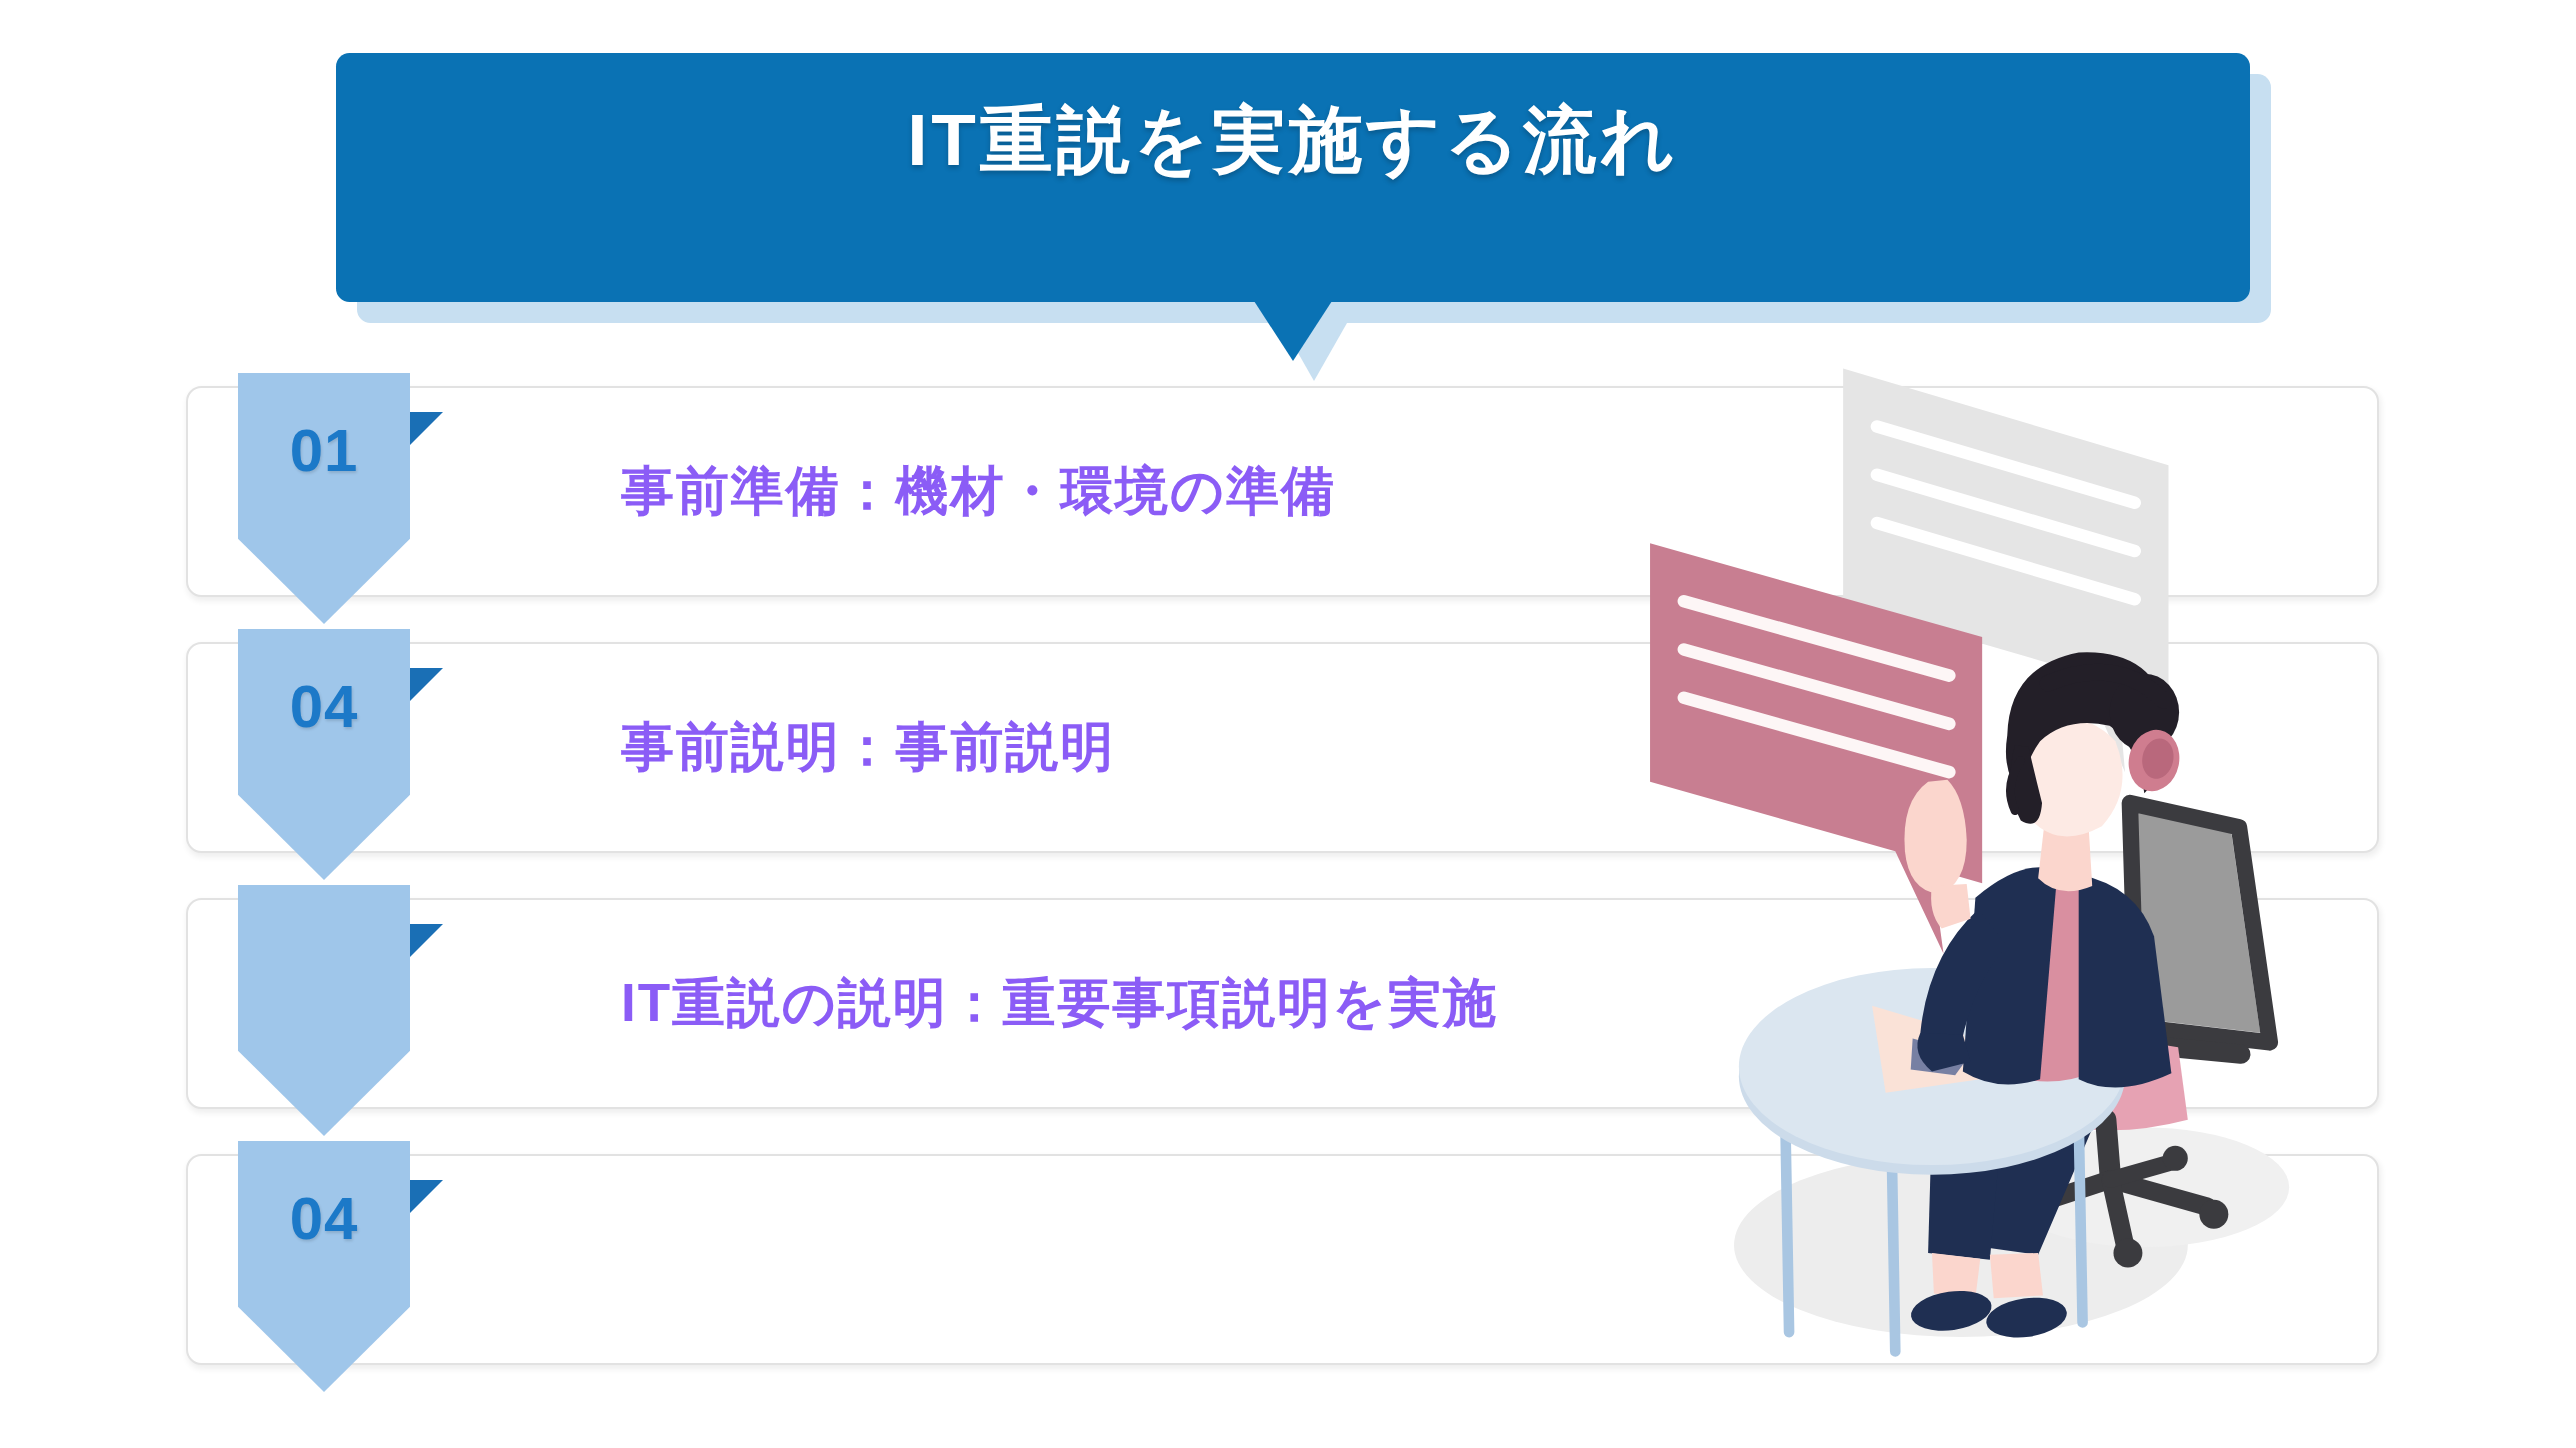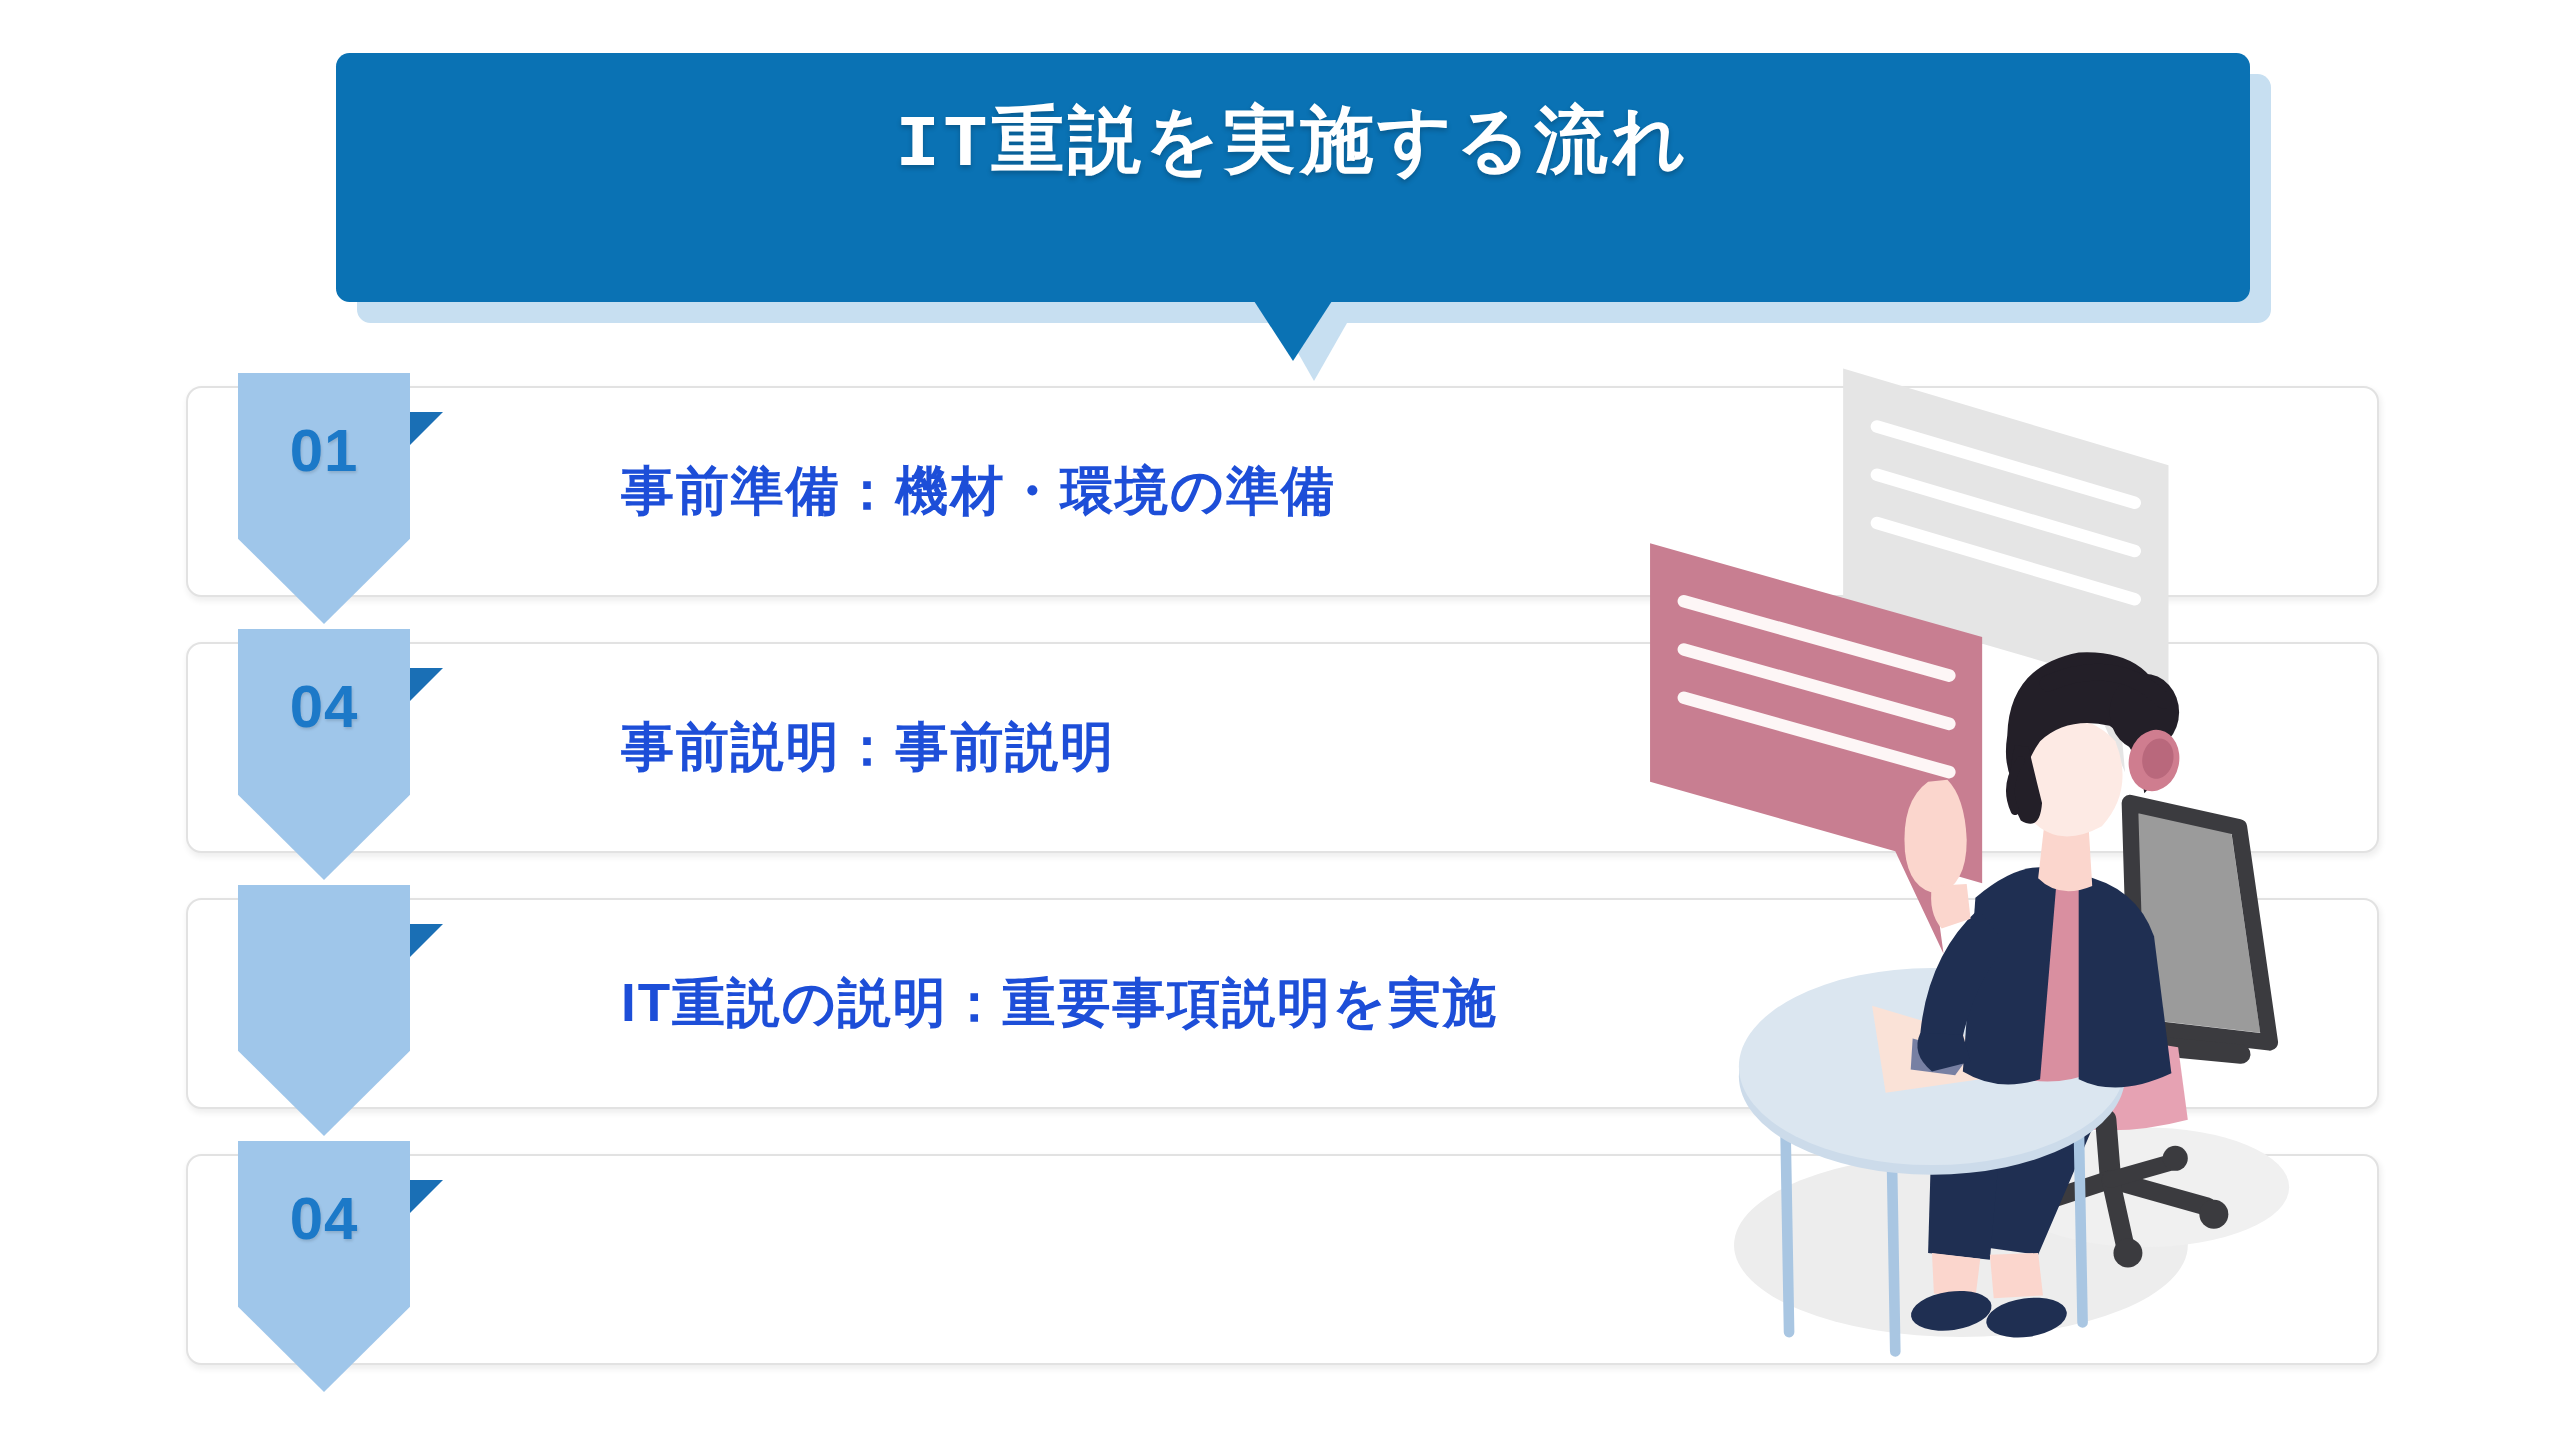--- a/index.html
+++ b/index.html
@@ -75,21 +75,20 @@
     height: 177px;
     display: flex;
     align-items: center;
     justify-content: center;
     color: #ffffff;
     font-size: 73px;
     font-weight: 700;
     letter-spacing: 3.9px;
     white-space: nowrap;
     text-shadow: 0 2.9px 5.8px rgba(0,0,0,0.22);
-    font-family: Liberation Mono, monospace;
   }
 
   
   .steps {
     position: absolute;
     left: 0;
     top: 0;
     width: 2576px;
     height: 1449px;
   }
@@ -153,21 +152,21 @@
     letter-spacing: 1px;
     text-shadow: 1px 1.9px 2.9px rgba(0,0,0,0.13);
   }
   .step-label {
     position: absolute;
     left: 435px;
     top: 0;
     height: 211px;
     display: flex;
     align-items: center;
-    color: #1d4ed8;
+    color: #8b5cf6;
     font-size: 53px;
     font-weight: 700;
     letter-spacing: 1.9px;
     white-space: nowrap;
   }
 
   
   .illustration {
     position: absolute;
     left: 1642px;

